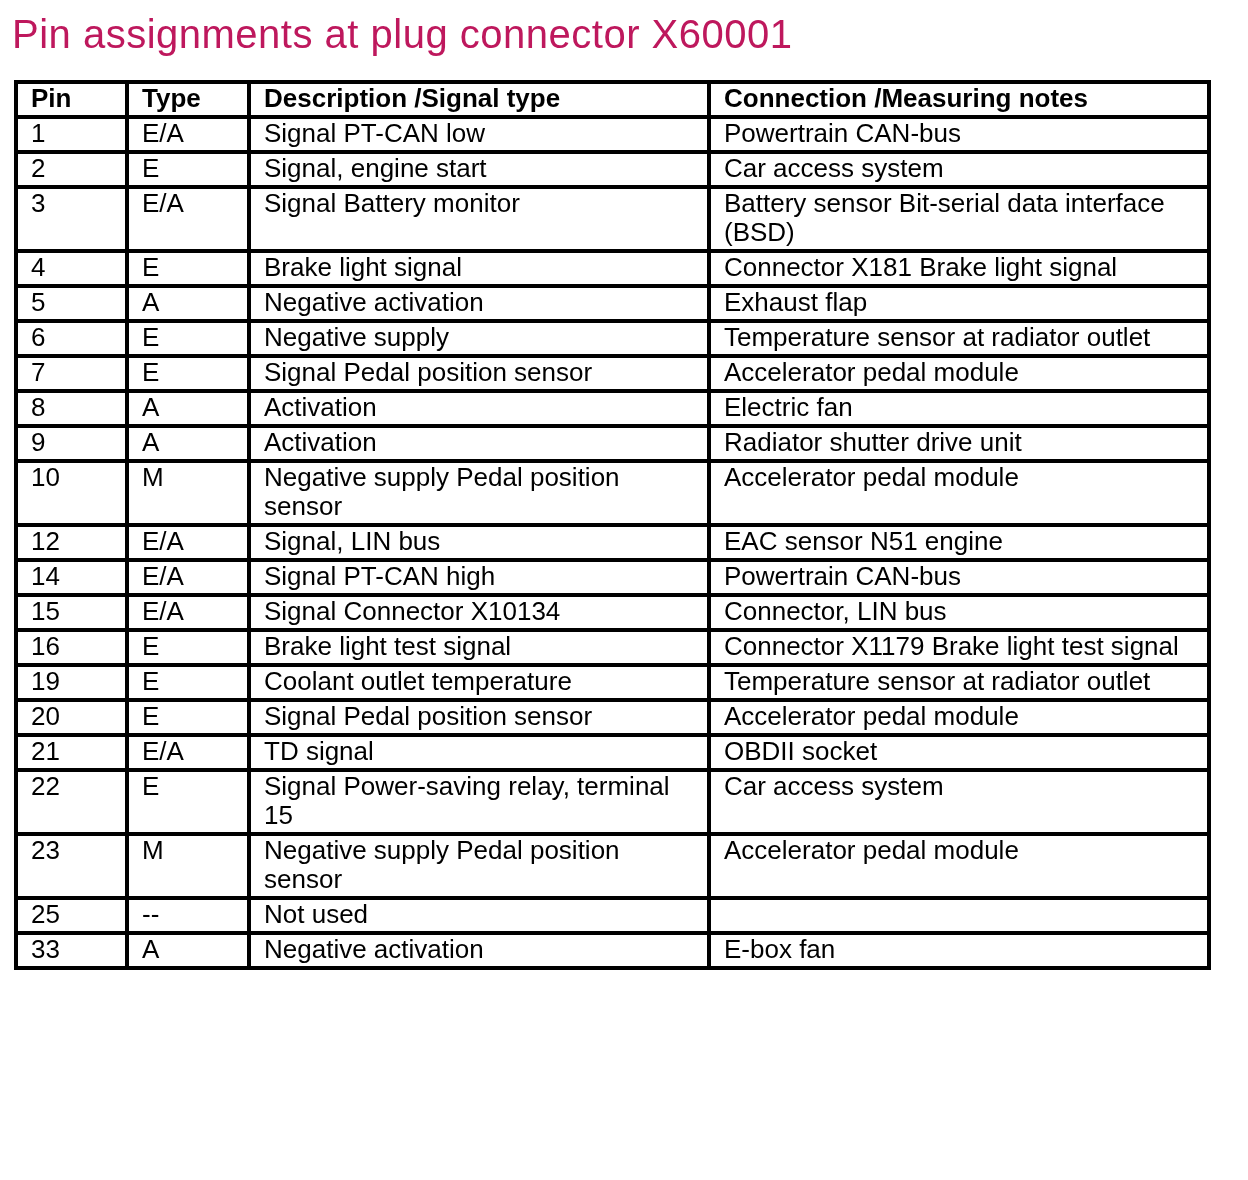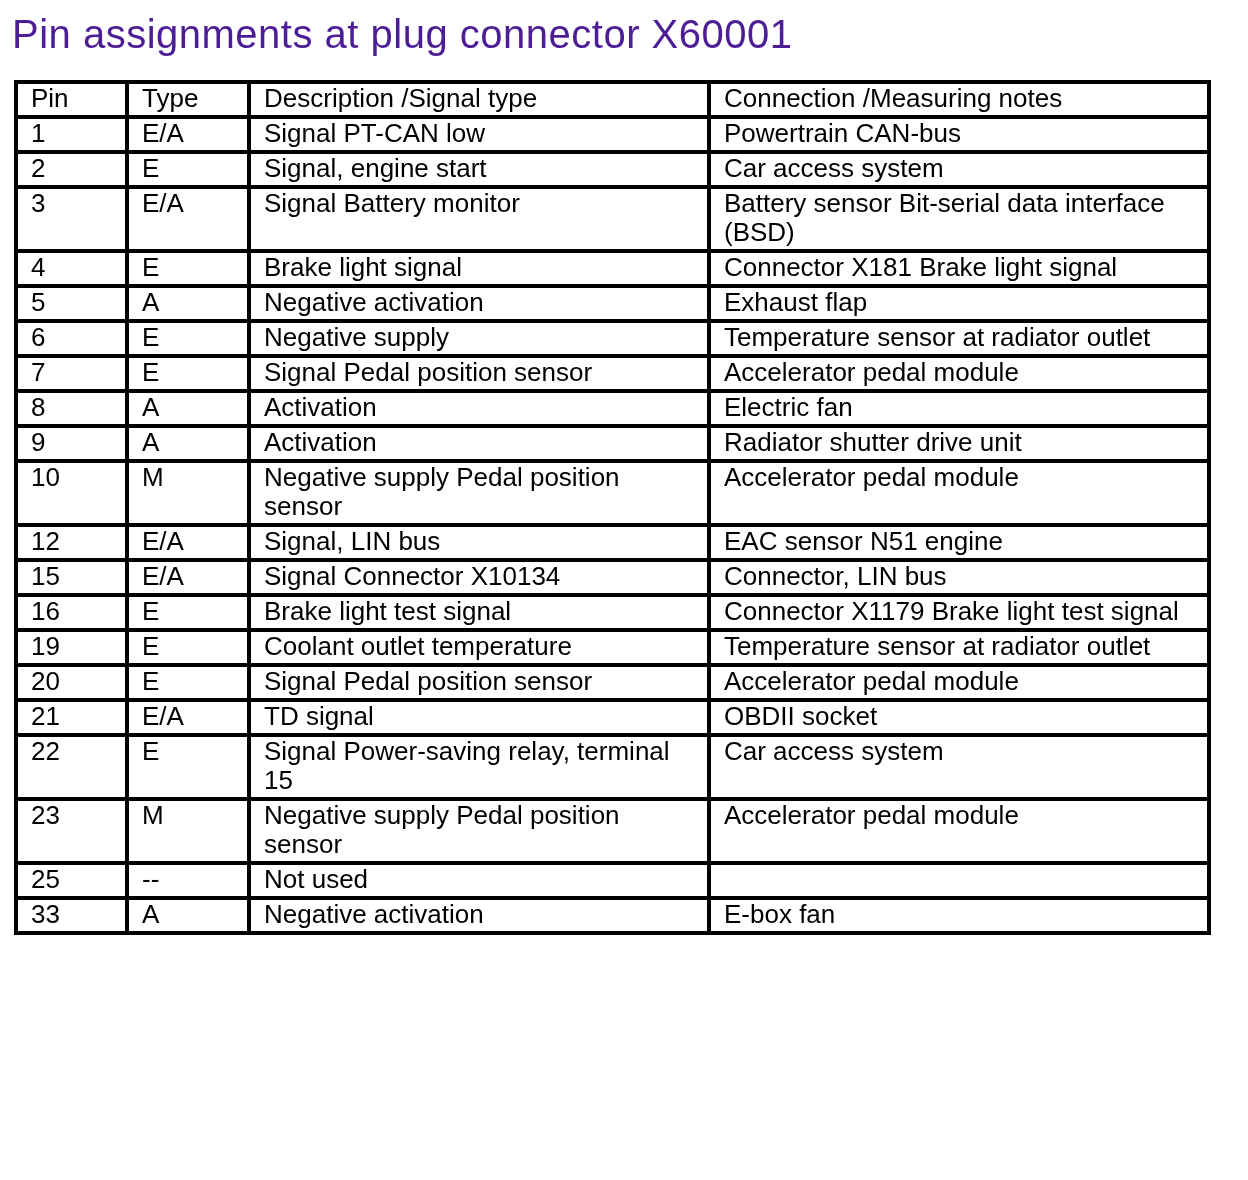--- a/index.html
+++ b/index.html
@@ -15,21 +15,21 @@
     box-sizing: border-box;
     padding: 10px 0 0 12px;
     background: #ffffff;
     overflow: hidden;
   }
   .title {
     margin: 2px 0 24px 0;
     font-size: 40px;
     font-weight: 400;
     letter-spacing: 0.5px;
-    color: #4c1d95;
+    color: #be185d;
     line-height: 1.1;
   }
   table.pin-table {
     border-collapse: collapse;
     table-layout: fixed;
     width: 1193px;
     margin-left: 2px;
     background: #ffffff;
   }
   table.pin-table col.c0 { width: 111px; }
@@ -42,21 +42,21 @@
     vertical-align: top;
     text-align: left;
     font-size: 26px;
     font-weight: 400;
     line-height: 29px;
     padding: 0px 4px 2px 13px;
     overflow: hidden;
     word-wrap: break-word;
   }
   table.pin-table th {
-    font-weight: 400;
+    font-weight: 700;
   }
 </style>
 </head>
 <body>
 
 <div class="page">
   <h1 class="title">Pin assignments at plug connector X60001</h1>
   <table class="pin-table">
     <colgroup>
       <col class="c0">
@@ -133,20 +133,26 @@
           <td>Negative supply Pedal position sensor</td>
           <td>Accelerator pedal module</td>
         </tr>
         <tr>
           <td>12</td>
           <td>E/A</td>
           <td>Signal, LIN bus</td>
           <td>EAC sensor N51 engine</td>
         </tr>
         <tr>
+          <td>14</td>
+          <td>E/A</td>
+          <td>Signal PT-CAN high</td>
+          <td>Powertrain CAN-bus</td>
+        </tr>
+        <tr>
           <td>15</td>
           <td>E/A</td>
           <td>Signal Connector X10134</td>
           <td>Connector, LIN bus</td>
         </tr>
         <tr>
           <td>16</td>
           <td>E</td>
           <td>Brake light test signal</td>
           <td>Connector X1179 Brake light test signal</td>

